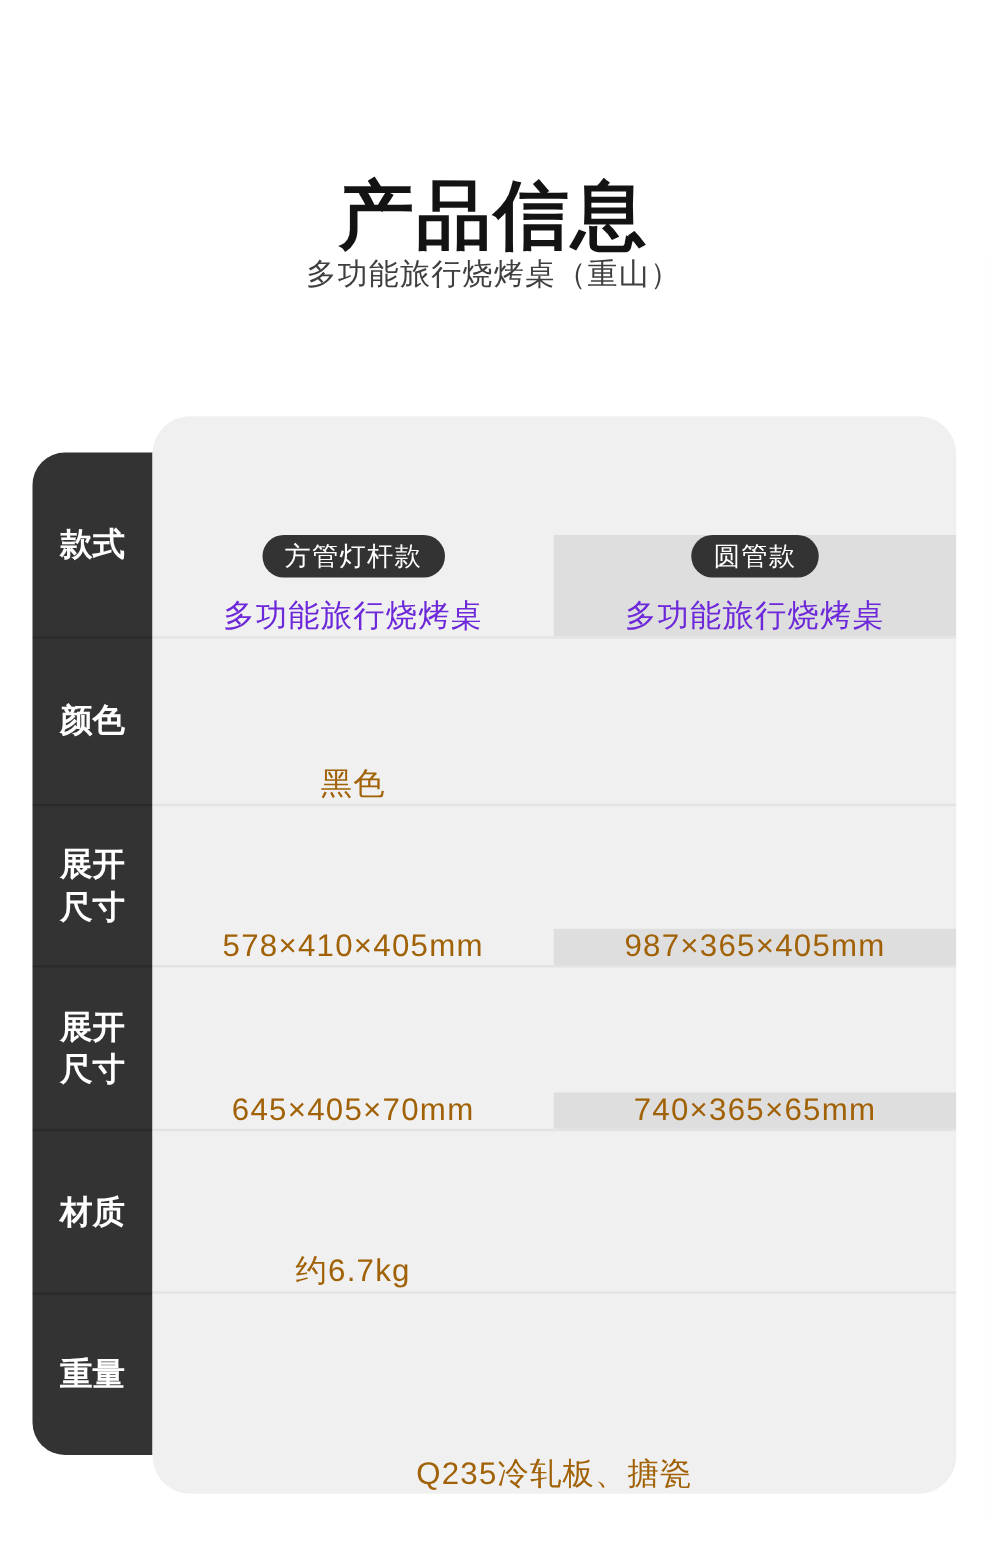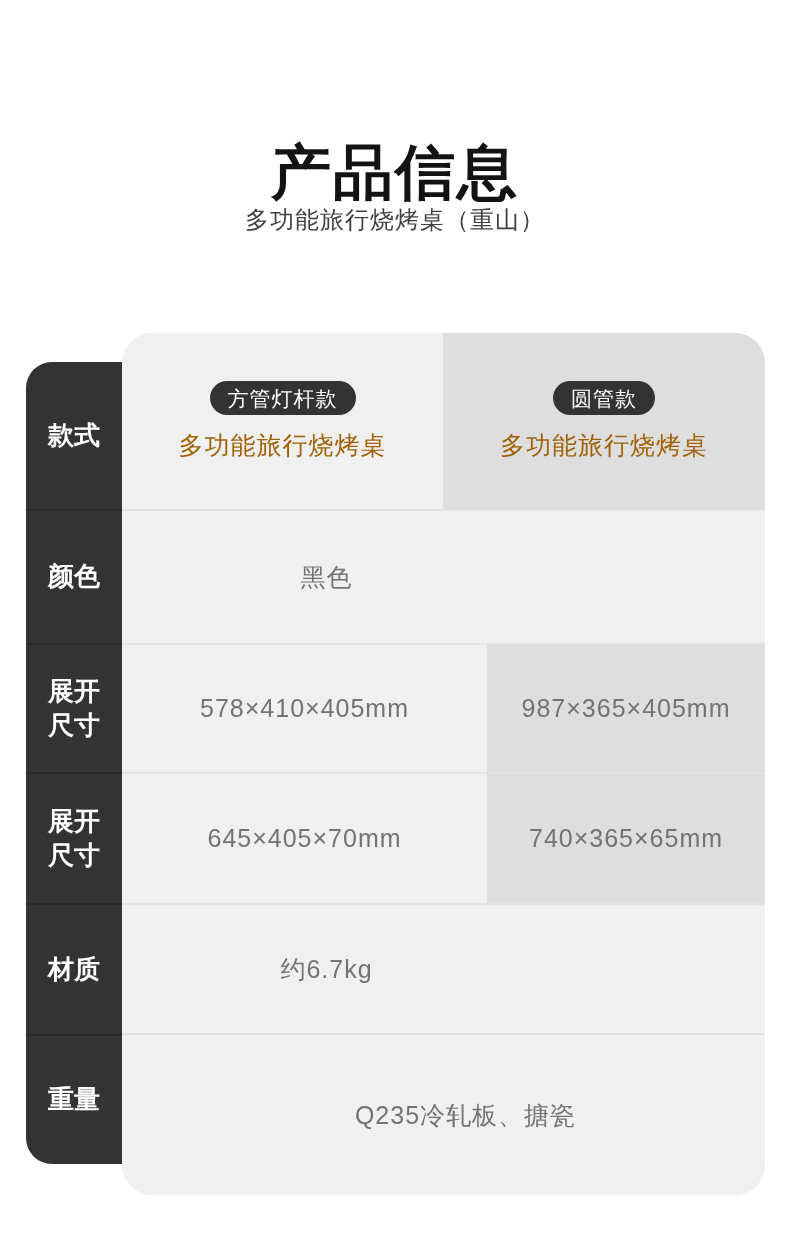--- a/index.html
+++ b/index.html
@@ -40,40 +40,40 @@
   .sh4 { height: 131px; } .sh5 { height: 130px; } .sh6 { height: 131px; }
 
   
   .tbody {
     position: absolute; left: 122px; top: 333px;
     width: 643px; height: 862px;
     background: #f0f0f0;
     border-radius: 30px;
     overflow: hidden;
   }
-  .row { display: flex; width: 100%; }
+  .row { display: flex; width: 100%; align-items: flex-end; }
   .row + .row { border-top: 2px solid rgba(0,0,0,0.05); }
   .rh1 { height: 176px; } .rh2 { height: 134px; } .rh3 { height: 129px; }
   .rh4 { height: 131px; } .rh5 { height: 130px; } .rh6 { height: 162px; }
   .cell {
     display: flex; flex-direction: column;
     align-items: center; justify-content: center;
   }
   .cell.left  { width: 321px; }
   .cell.right { width: 322px; background: #dedede; }
   .cell.full  { width: 100%; }
-  .value { font-size: 25px; color: #737373; letter-spacing: 1px; margin-left: 44px; }
+  .value { font-size: 25px; color: #a16207; letter-spacing: 1px; }
 
   
   .badge {
     display: inline-block; background: #333333; color: #ffffff;
     font-size: 21px; font-weight: 500; line-height: 1;
     padding: 7px 18px 6px; border-radius: 17px; letter-spacing: 1px;
   }
-  .pname { margin-top: 14px; font-size: 25px; color: #a16207; letter-spacing: 1px; }
+  .pname { margin-top: 14px; font-size: 25px; color: #6d28d9; letter-spacing: 1px; }
 </style>
 </head>
 <body>
 
 <div class="page">
 
   <div class="header">
     <div class="title">产品信息</div>
     <div class="subtitle">多功能旅行烧烤桌（重山）</div>
   </div>

